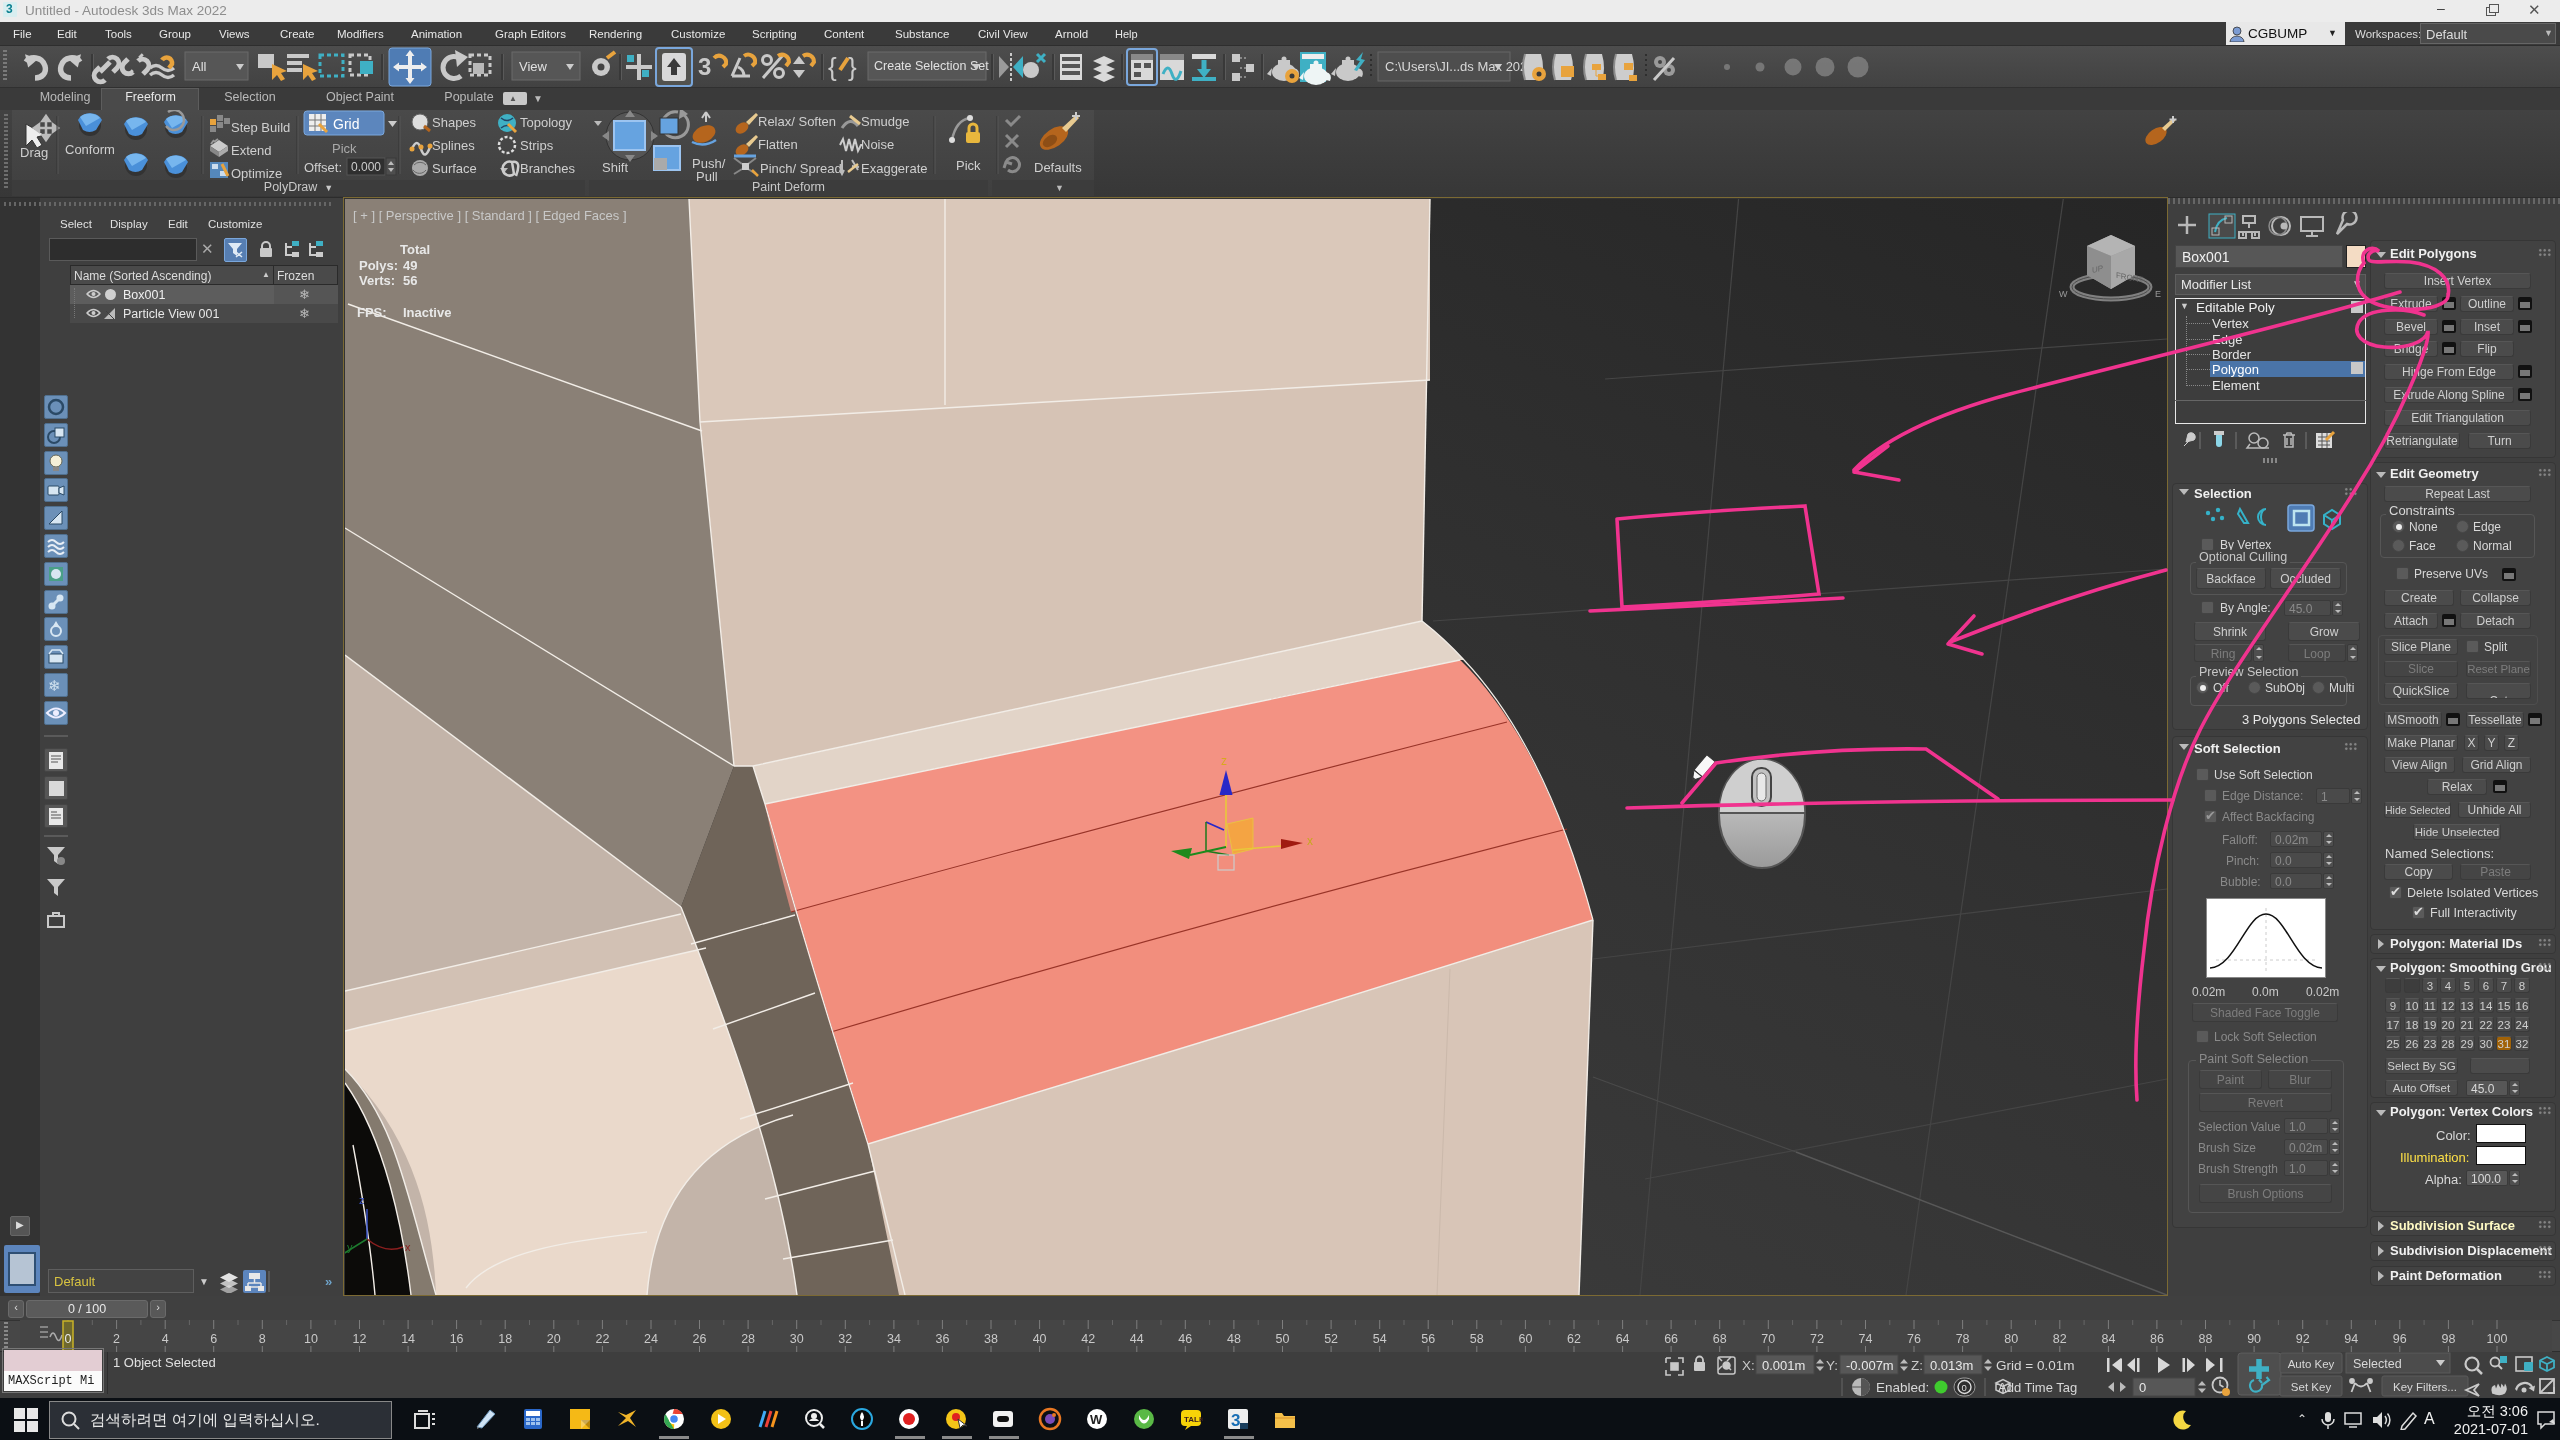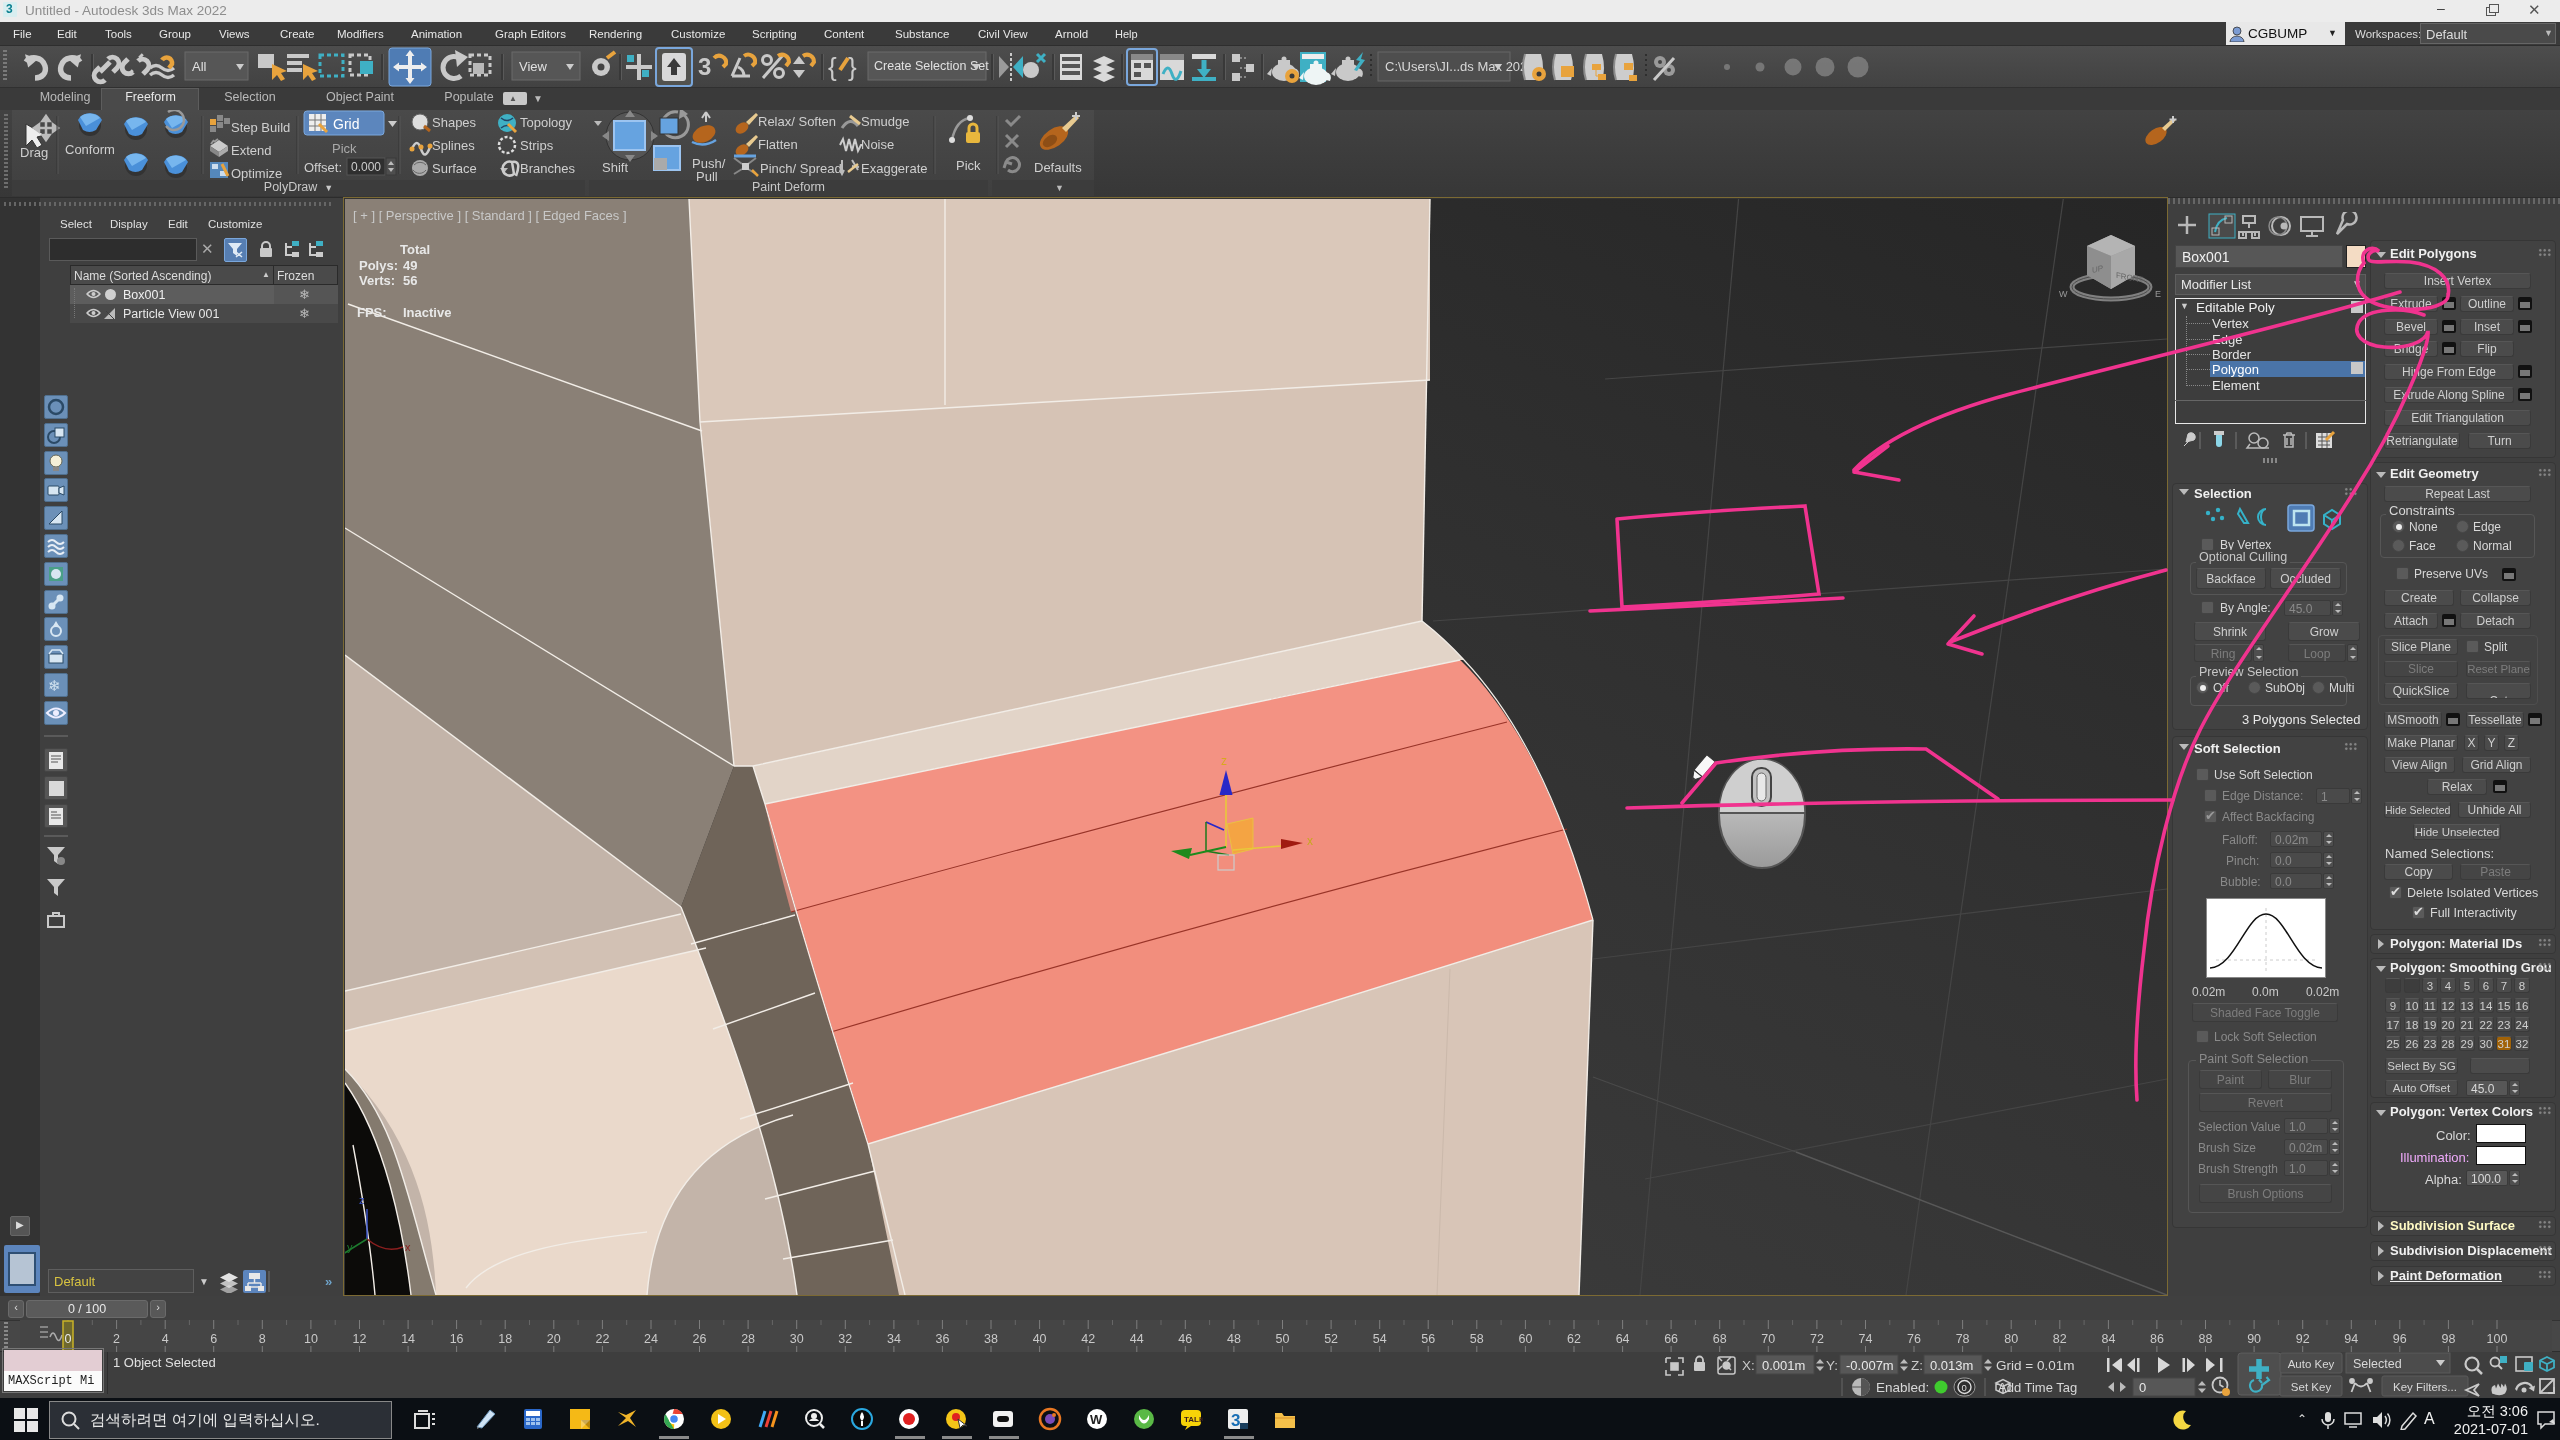--- a/index.html
+++ b/index.html
@@ -1057,36 +1057,36 @@
 <div class="btn" style="left:2470px;top:1058px;width:60px;height:16px;font-size:12px;padding-top:12px;">Clear All</div>
 <div class="btn" style="left:2385px;top:1080px;width:73px;height:16px;font-size:11.5px;padding-top:1px;">Auto Offset</div>
 <div class="fld" style="left:2466px;top:1080px;width:42px;height:16px;padding-top:1px;">45.0</div>
     <div class="spin" style="left:2509px;top:1080px;height:16px;"></div>
 <div class="roll" style="left:2370px;top:1102px;width:186px;height:110px;"></div>
 <div class="rarr" style="left:2376px;top:1110px;"></div>
 <div class="t" style="left:2390px;top:1104px;color:#f0f0f0;font-size:13px;font-weight:bold;">Polygon: Vertex Colors</div>
 <div class="grip" style="left:2538px;top:1106px;"></div>
 <div class="t" style="left:2436px;top:1128px;color:#d8d8d8;font-size:13px;">Color:</div>
 <div class="abs" style="left:2476px;top:1124px;width:50px;height:19px;background:#fff;border:1px solid #111;"></div>
-<div class="t" style="left:2400px;top:1150px;color:#f0abfc;font-size:13px;">Illumination:</div>
+<div class="t" style="left:2400px;top:1150px;color:#fde047;font-size:13px;">Illumination:</div>
 <div class="abs" style="left:2476px;top:1146px;width:50px;height:19px;background:#fff;border:1px solid #111;"></div>
 <div class="t" style="left:2425px;top:1172px;color:#d8d8d8;font-size:13px;">Alpha:</div>
 <div class="fld" style="left:2466px;top:1170px;width:42px;height:16px;padding-top:1px;">100.0</div>
     <div class="spin" style="left:2509px;top:1170px;height:16px;"></div>
 <div class="roll" style="left:2370px;top:1216px;width:186px;height:20px;"></div>
 <div class="rarr cl" style="left:2378px;top:1221px;"></div>
 <div class="t" style="left:2390px;top:1218px;color:#fef9c3;font-size:13px;font-weight:bold;">Subdivision Surface</div>
 <div class="grip" style="left:2538px;top:1220px;"></div>
 <div class="roll" style="left:2370px;top:1241px;width:186px;height:20px;"></div>
 <div class="rarr cl" style="left:2378px;top:1246px;"></div>
 <div class="t" style="left:2390px;top:1243px;color:#f0f0f0;font-size:13px;font-weight:bold;">Subdivision Displacement</div>
 <div class="grip" style="left:2538px;top:1245px;"></div>
 <div class="roll" style="left:2370px;top:1266px;width:186px;height:20px;"></div>
 <div class="rarr cl" style="left:2378px;top:1271px;"></div>
-<div class="t" style="left:2390px;top:1268px;color:#f0f0f0;font-size:13px;font-weight:bold;text-decoration:underline;">Paint Deformation</div>
+<div class="t" style="left:2390px;top:1268px;color:#f0f0f0;font-size:13px;font-weight:bold;">Paint Deformation</div>
 <div class="grip" style="left:2538px;top:1270px;"></div>
 <div class="abs" style="left:0;top:1296px;width:2560px;height:102px;background:#404040;"></div>
 <div class="abs" style="left:8px;top:1300px;width:16px;height:18px;background:#585858;border:1px solid #6a6a6a;border-radius:3px;color:#ddd;font-size:11px;text-align:center;">‹</div>
 <div class="abs" style="left:26px;top:1300px;width:122px;height:18px;background:#5a5a5a;border:1px solid #6a6a6a;border-radius:3px;color:#e8e8e8;font-size:12.5px;text-align:center;padding-top:1px;">0 / 100</div>
 <div class="abs" style="left:150px;top:1300px;width:16px;height:18px;background:#585858;border:1px solid #6a6a6a;border-radius:3px;color:#ddd;font-size:11px;text-align:center;">›</div>
 <div class="abs" style="left:0;top:1320px;width:2560px;height:32px;background:#474747;border-top:1px solid #333;border-bottom:1px solid #2d2d2d;"></div>
 <div class="abs" style="left:20px;top:1320px;width:2532px;height:32px;background:#454545;"></div>
 <svg class="abs" style="left:38px;top:1323px;" width="26" height="26">
       <path d="M2 4 h8 M2 9 h8 M2 14 h8" stroke="#999" stroke-width="1.5"></path>
       <path d="M12 14 q3 -8 6 0 t6 -2" fill="none" stroke="#aaa" stroke-width="1.5"></path>

